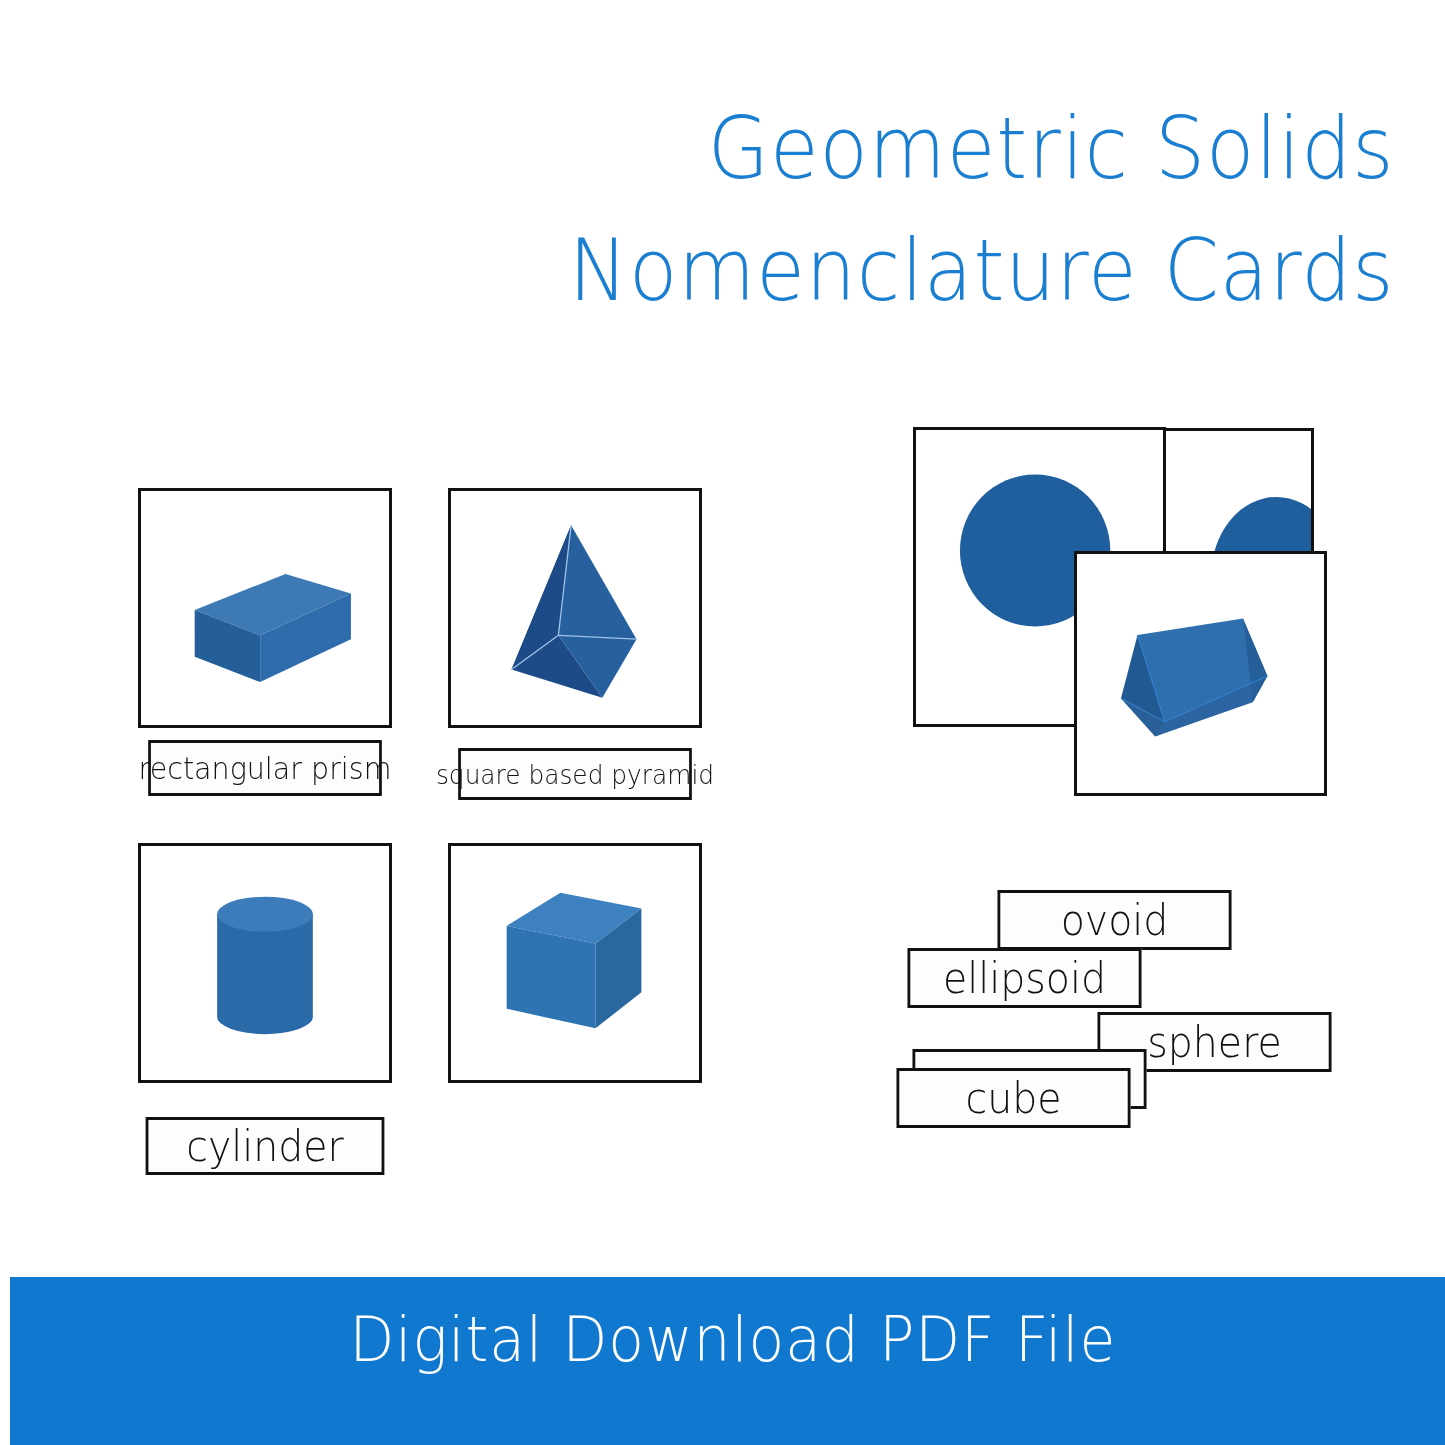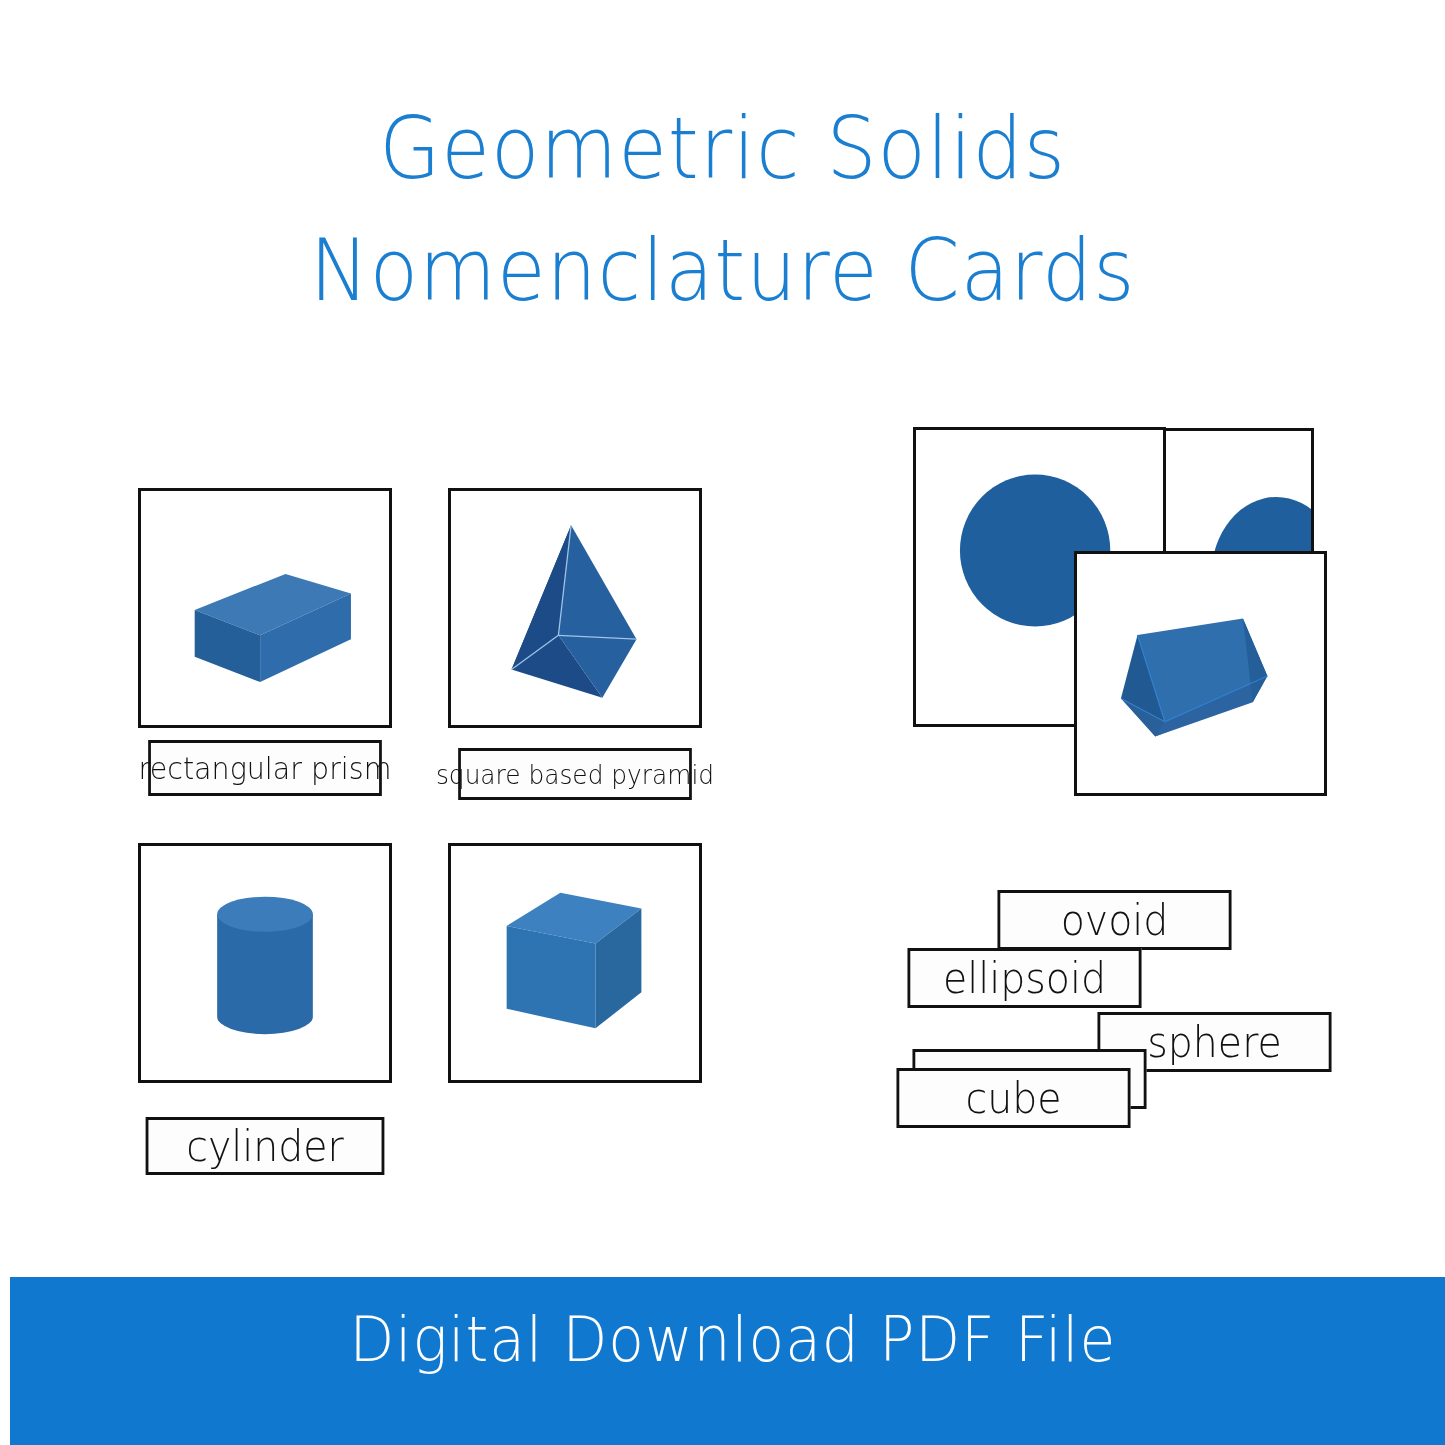--- a/index.html
+++ b/index.html
@@ -18,21 +18,21 @@
     background: #ffffff;
     overflow: hidden;
   }
 
   
   .title-block {
     position: absolute;
     left: 0;
     top: 88px;
     width: 1445px;
-    text-align: center;
+    text-align: right;
   }
   .title-line {
     color: #1a7ed1;
     font-family: "DejaVu Sans", sans-serif;
     font-weight: 300;
     font-size: 85px;
     line-height: 122px;
     letter-spacing: 1px;
     white-space: nowrap;
     transform: scaleX(0.93);

